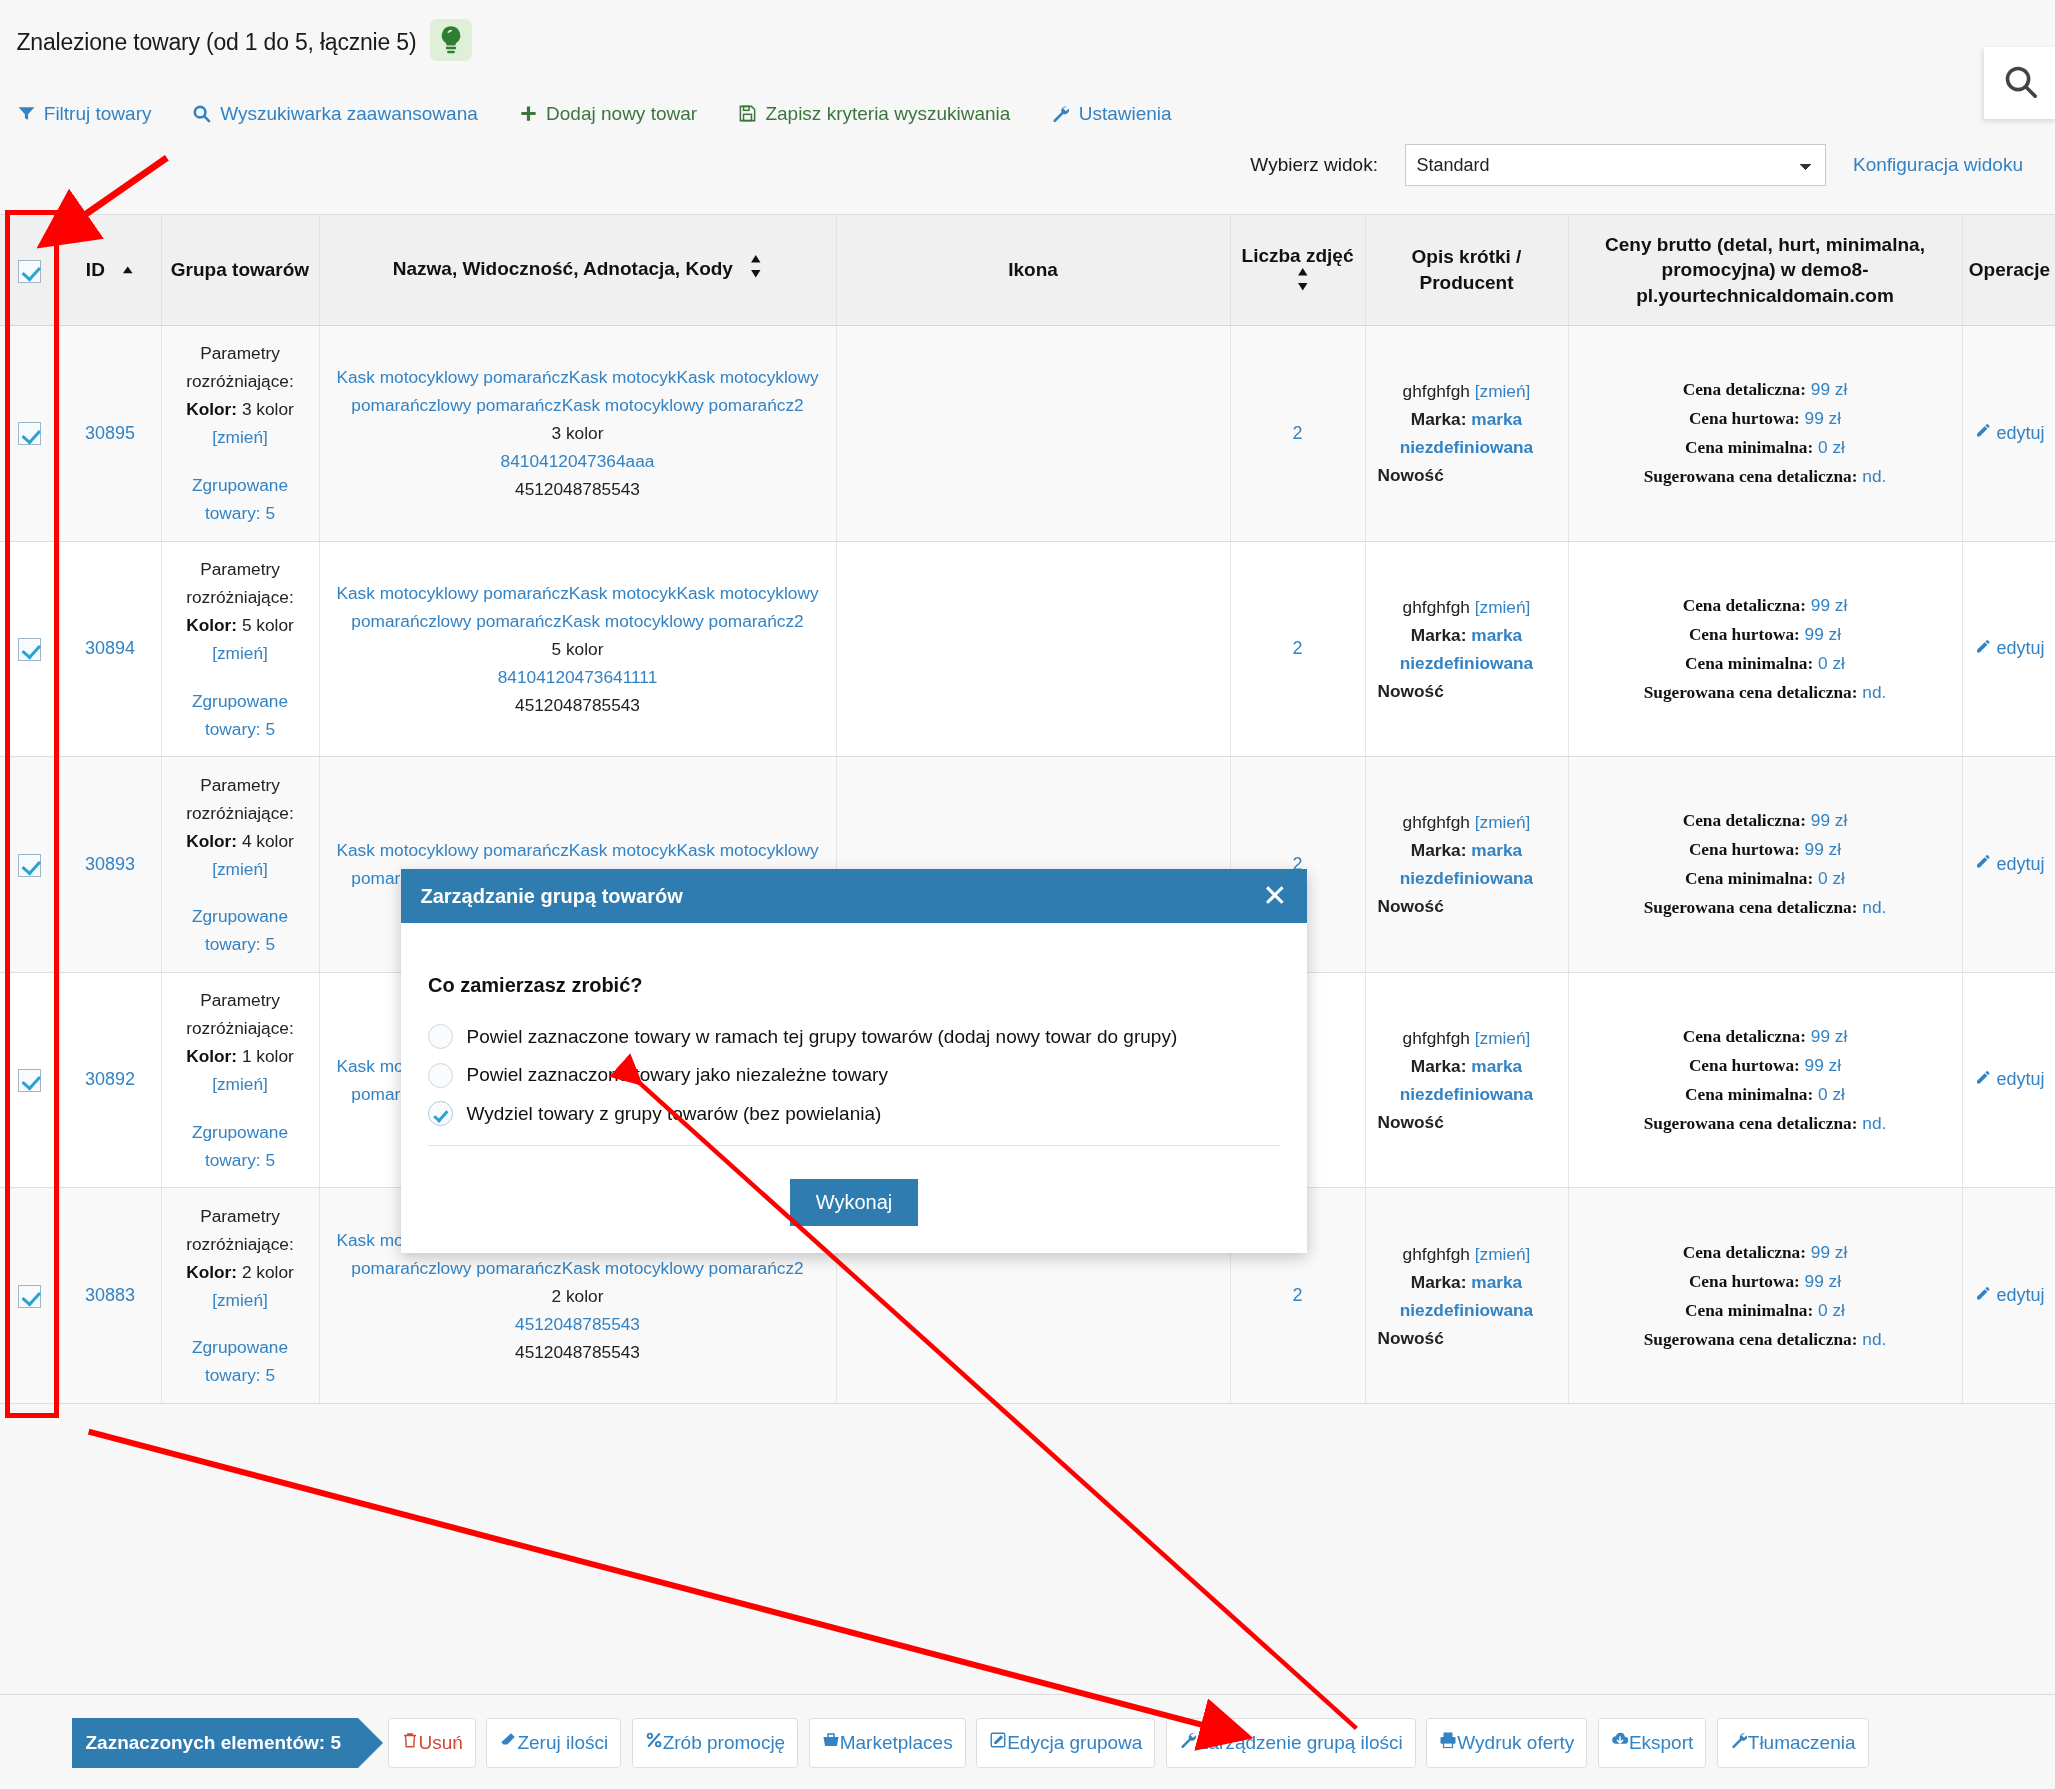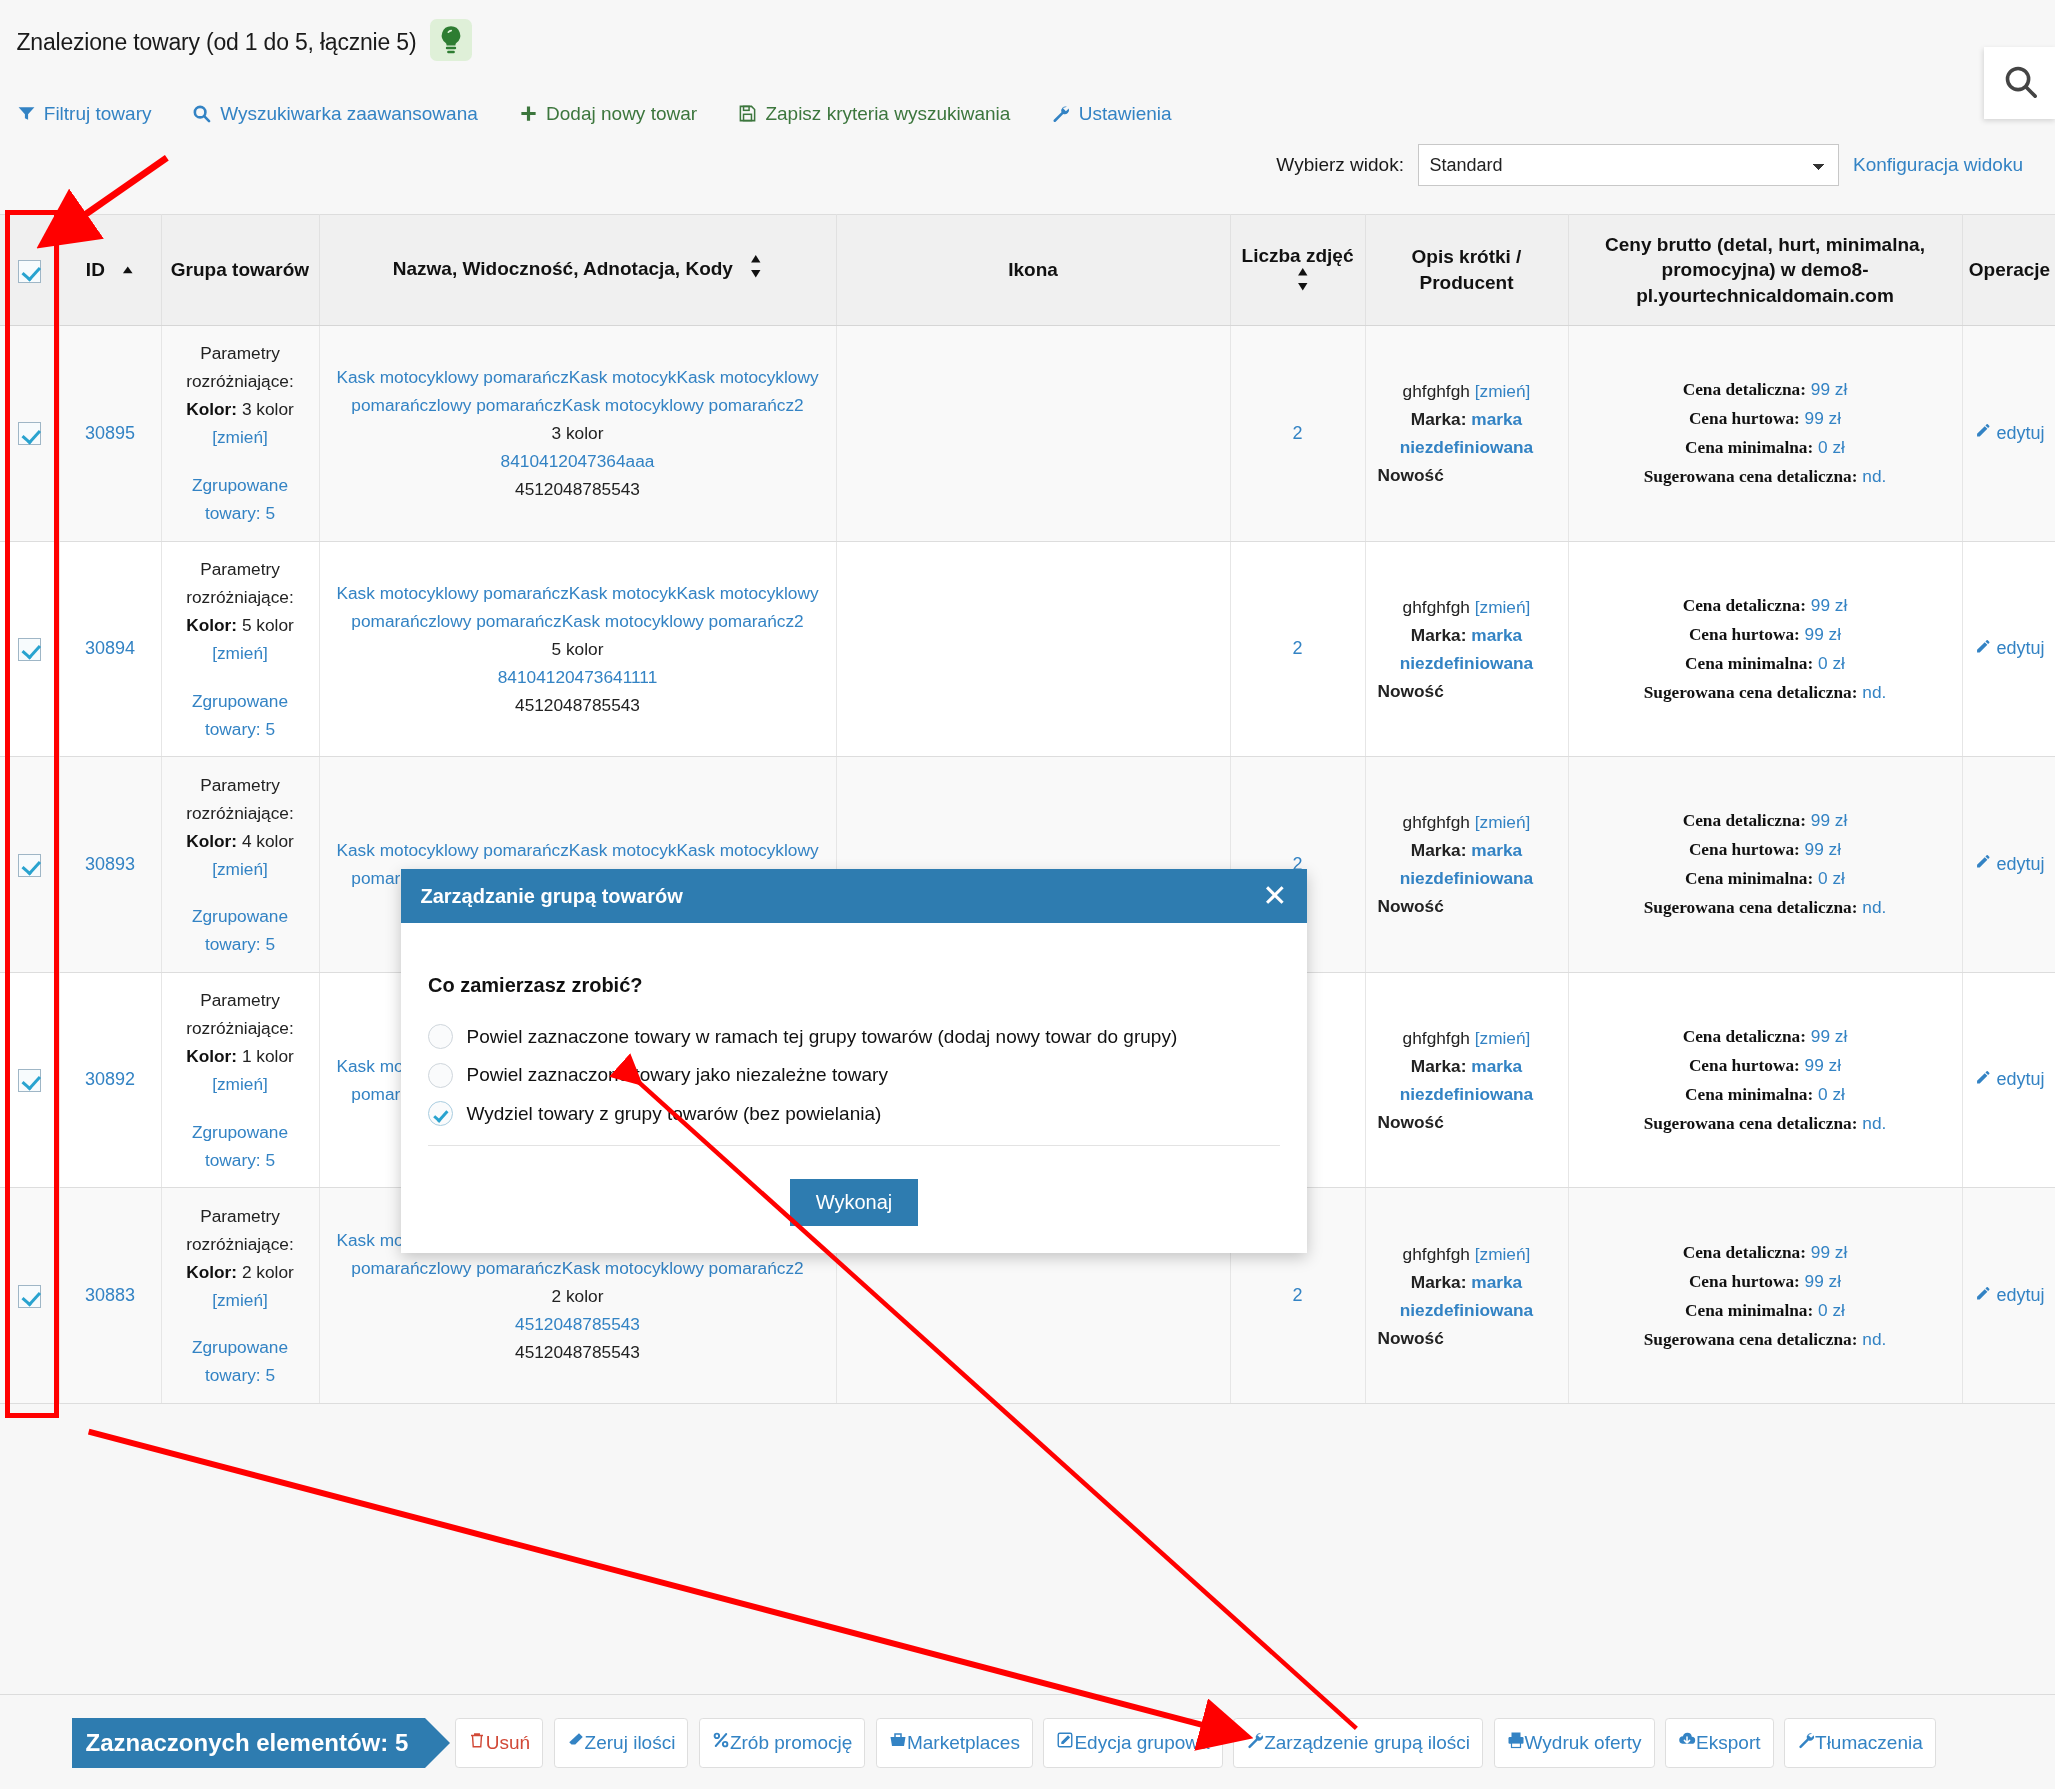--- a/index.html
+++ b/index.html
@@ -64,21 +64,21 @@
     box-shadow: -1.5px 1.5px 5.3px rgba(0,0,0,0.14);
     display: flex; align-items: center; justify-content: center;
     cursor: pointer;
   }
 
   
   .viewbar {
     position: absolute;
     right: 33px; top: 144px;
     display: flex; align-items: center;
-    gap: 14px;
+    gap: 27px;
     font-size: 19px;
   }
   .viewbar .lbl { color: #1a1a1a; }
   .view-select {
     width: 421px; height: 42px;
     border: 0.8px solid #c8c8c8;
     background: #fff;
     font-size: 18px;
     color: #222;
     padding: 0 10.5px;
@@ -234,21 +234,21 @@
     background: #f7f7f7;
     border-top: 0.8px solid #dcdcdc;
     display: flex;
     align-items: center;
     padding-left: 72px;
     gap: 10.5px;
   }
   .sel-flag {
     background: #2e7cb0;
     color: #fff;
-    font-size: 24px;
+    font-size: 19px;
     font-weight: bold;
     height: 50px;
     display: flex; align-items: center;
     padding: 0 16.5px 0 13.5px;
     position: relative;
     margin-right: 19.5px;
   }
   .sel-flag::after {
     content:"";
     position: absolute;

